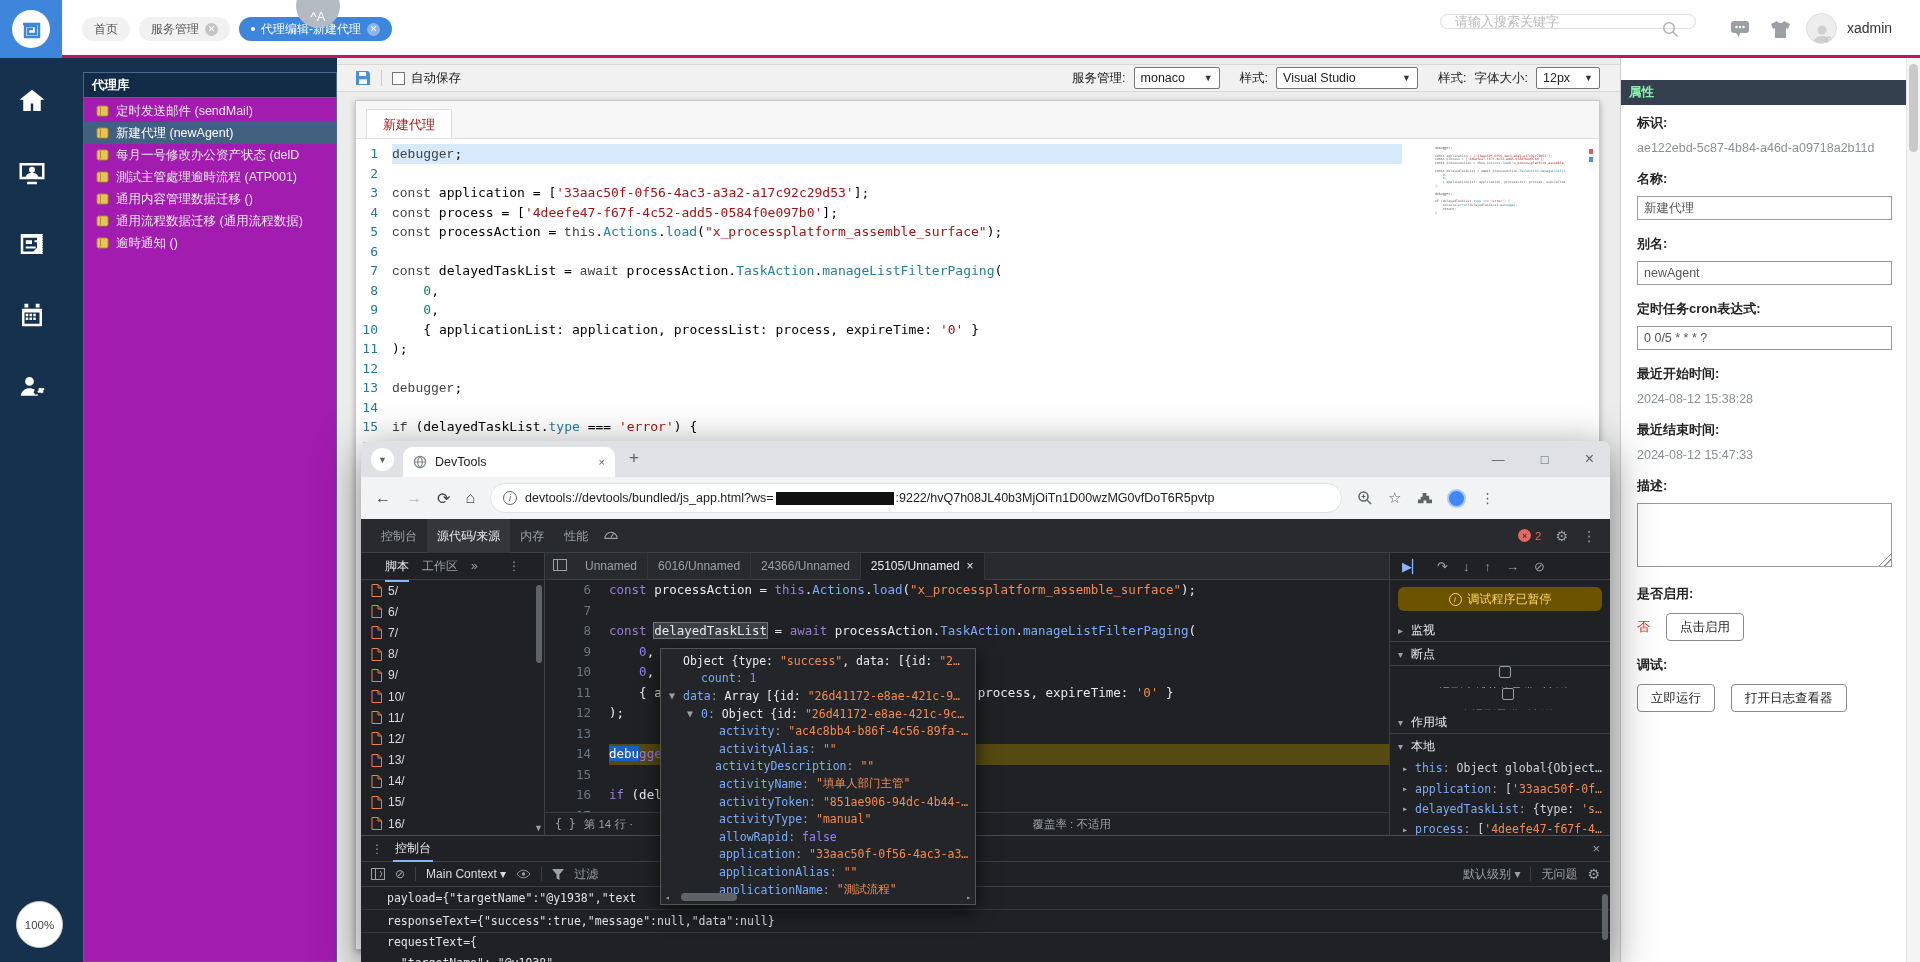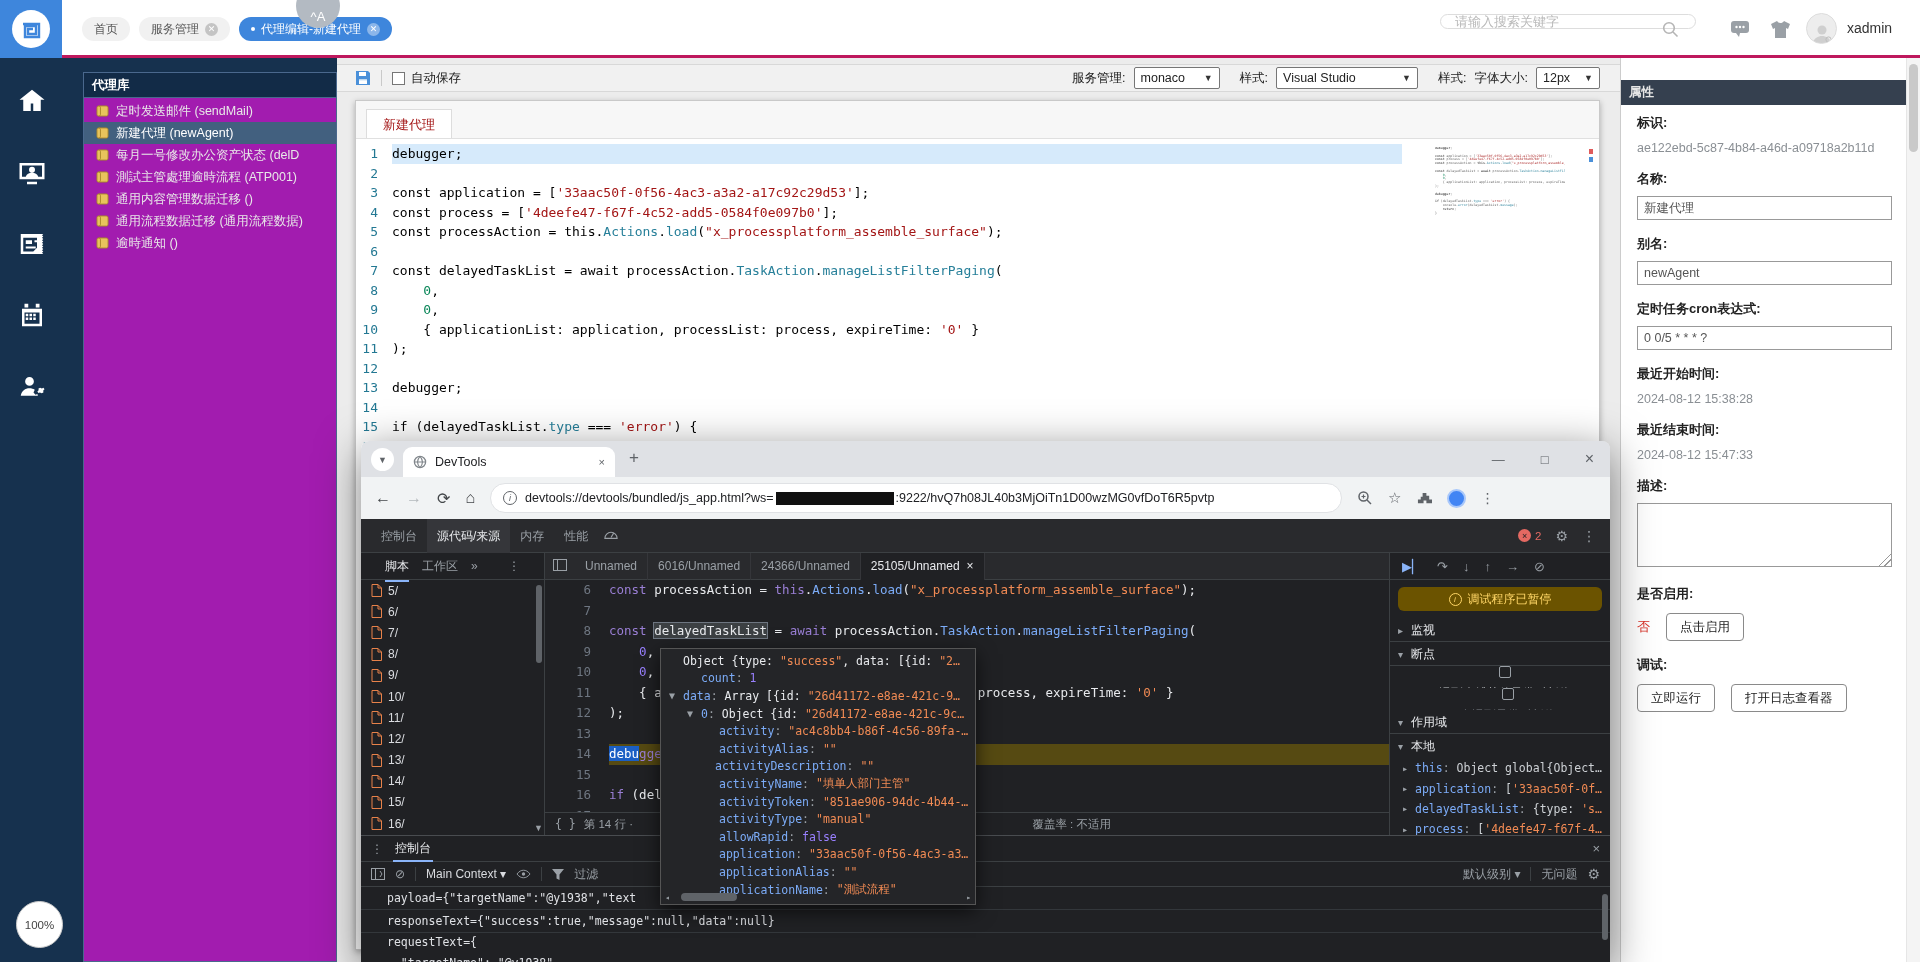--- a/index.html
+++ b/index.html
@@ -45,21 +45,21 @@
   .tool-right{margin-left:auto;display:flex;align-items:center;gap:8px;}
   .dd{height:22px;border:1px solid #767676;background:#fff;border-radius:2px;display:flex;align-items:center;justify-content:space-between;padding:0 6px;font-size:12.5px;cursor:pointer;}
   .dd .ch{font-size:9px;color:#333;margin-left:8px;}
   .ecard{position:absolute;left:18px;top:42px;width:1245px;height:850px;background:#fff;border:1px solid #c9c9c9;box-shadow:0 2px 6px rgba(0,0,0,.28);}
   .etabs{height:38px;background:#f7f7f7;border-bottom:1px solid #e0e0e0;display:flex;align-items:flex-end;padding-left:10px;}
   .etab{height:29px;background:#fff;border:1px solid #ddd;border-bottom:none;color:#a31515;font-size:13px;padding:0 16px;line-height:29px;cursor:pointer;}
   .ecode{position:relative;font-family:"DejaVu Sans Mono",monospace;font-size:13px;line-height:19.5px;padding-top:5px;}
   .eline{display:flex;height:19.5px;white-space:pre;}
   .eln{width:36px;text-align:right;padding-right:14px;color:#237893;flex:none;}
   .eline.cur .etext{background:#d6eafb;display:block;width:1010px;}
-  .light .tk-kw{color:#000000;}.light .tk-str{color:#a31515;}.light .tk-num{color:#098658;}.light .tk-mem{color:#267f99;}
+  .light .tk-kw{color:#404040;font-family:Liberation Mono, monospace;}.light .tk-str{color:#a31515;}.light .tk-num{color:#098658;}.light .tk-mem{color:#267f99;}
   .minimap{position:absolute;right:34px;top:8px;width:130px;height:96px;overflow:hidden;opacity:.9;}
   .minimap pre{margin:0;font-family:"DejaVu Sans Mono",monospace;font-size:3.2px;line-height:3.8px;color:#555;}
   .ruler-mark{position:absolute;width:4px;height:5px;}
 
   
   .dt{position:absolute;left:361px;top:441px;width:1249px;height:521px;z-index:45;box-shadow:0 10px 44px rgba(0,0,0,.5);border-radius:8px 8px 0 0;}
   .dt-title{position:absolute;left:0;top:0;right:0;height:36px;background:#dfe1e5;border-radius:8px 8px 0 0;}
   .dt-find{position:absolute;left:10px;top:7px;width:23px;height:23px;border-radius:50%;background:#fff;color:#5f6368;font-size:9px;display:flex;align-items:center;justify-content:center;}
   .dt-tab{position:absolute;left:42px;top:6px;width:212px;height:30px;background:#fff;border-radius:9px 9px 0 0;display:flex;align-items:center;padding:0 10px;gap:8px;font-size:12.5px;color:#202124;}
   .dt-tab .t{flex:1;}
@@ -132,21 +132,21 @@
   .cthumb{position:absolute;right:2px;top:58px;width:6px;height:46px;background:#5f6368;border-radius:3px;}
 
   
   .popup{position:absolute;left:660px;top:648px;width:316px;height:257px;z-index:70;background:#242528;border:1px solid #555;box-shadow:0 6px 18px rgba(0,0,0,.65);font-family:"DejaVu Sans Mono",monospace;font-size:11.5px;color:#e8eaed;padding-top:3px;overflow:hidden;}
   .prow{height:17.6px;display:flex;align-items:center;white-space:nowrap;overflow:hidden;}
   .hscroll{position:absolute;left:4px;right:4px;bottom:2px;height:10px;display:flex;align-items:center;gap:3px;color:#9aa0a6;font-size:8px;}
   .hthumb{width:56px;height:8px;background:#5f6368;border-radius:4px;margin-left:8px;}
 
   
   .props{position:absolute;left:1620px;top:58px;width:300px;height:904px;background:#fff;border-left:1px solid #ccc;color:#222;font-size:13px;z-index:20;}
-  .props-h{position:absolute;left:0;top:22px;right:14px;height:25px;background:#35404f;color:#e5e5e5;font-weight:bold;font-size:12.5px;line-height:25px;padding-left:8px;}
+  .props-h{position:absolute;left:0;top:22px;right:14px;height:25px;background:#35404f;color:#86efac;font-weight:bold;font-size:12.5px;line-height:25px;padding-left:8px;}
   .pbody{position:absolute;left:16px;top:56px;right:28px;}
   .plabel{font-weight:bold;margin-top:15px;font-size:13px;}
   .pval{color:#8a8f94;margin-top:9px;font-size:12.5px;}
   .pin{width:100%;height:24px;border:1px solid #999;margin-top:8px;font-size:12.5px;color:#555;padding:0 6px;font-family:"Liberation Sans",sans-serif;}
   .pta{width:100%;height:64px;border:1px solid #999;margin-top:8px;resize:none;background:
       linear-gradient(135deg,transparent 0 calc(100% - 9px),#999 calc(100% - 9px) calc(100% - 8px),transparent calc(100% - 8px) calc(100% - 5px),#999 calc(100% - 5px) calc(100% - 4px),transparent 0) ;}
   .prow2{display:flex;align-items:center;gap:16px;margin-top:10px;}
   .no{color:#d93025;}
   .pbtn{height:28px;border:1px solid #8a8a8a;border-radius:4px;background:#fff;font-size:12.5px;padding:0 13px;color:#222;font-family:"Liberation Sans",sans-serif;cursor:pointer;}
   .pscroll{position:absolute;right:0;top:0;width:14px;height:904px;background:#f4f4f4;border-left:1px solid #e6e6e6;}

